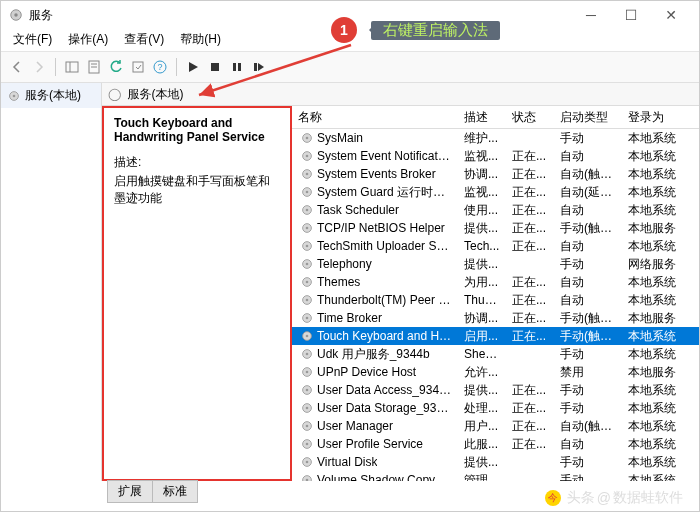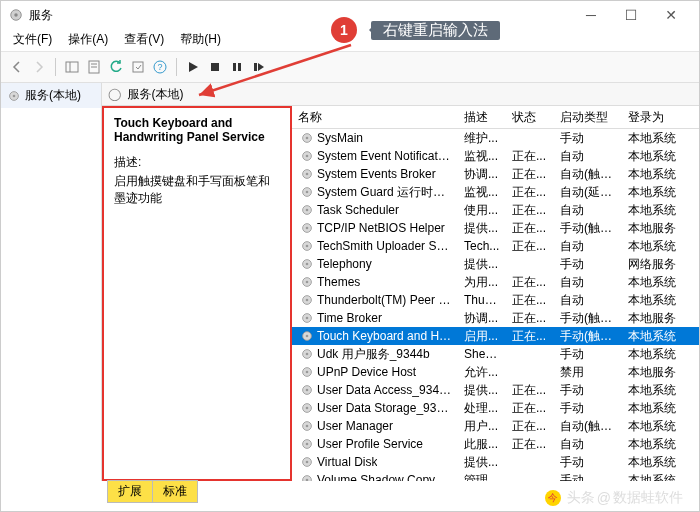--- a/index.html
+++ b/index.html
@@ -29,25 +29,25 @@
 .table-wrap{flex:1;display:flex;flex-direction:column;overflow:hidden}
 .thead,.trow{display:flex;align-items:center}
 .thead{height:22px;border-bottom:1px solid #ddd;background:#fff}
 .th,.td{padding:2px 6px;overflow:hidden;white-space:nowrap;text-overflow:ellipsis;box-sizing:border-box}
 .c0{width:166px}.c1{width:48px}.c2{width:48px}.c3{width:68px}.c4{width:60px}
 .tbody{flex:1;overflow-y:auto;overflow-x:hidden}
 .trow{height:18px}
 .trow.sel{background:#0078d7;color:#fff}
 .trow .gear{margin:0 3px 0 2px;flex-shrink:0}
 .tabs{position:absolute;bottom:8px;left:106px;display:flex;font-size:12px}
-.tab{padding:2px 10px;border:1px solid #bbb;background:#fde047}
+.tab{padding:2px 10px;border:1px solid #bbb;background:#e5e5e5}
 .tab+.tab{border-left:none}
 .callout{position:absolute;top:16px;left:330px;display:flex;align-items:center;z-index:10}
 .badge{width:26px;height:26px;border-radius:50%;background:#e03e36;color:#fff;display:flex;align-items:center;justify-content:center;font-size:14px;font-weight:bold}
-.bubble{position:relative;margin-left:14px;background:#5e6a78;color:#ffffff;padding:0 12px;font-size:15px;border-radius:2px}
+.bubble{position:relative;margin-left:14px;background:#5e6a78;color:#bef264;padding:0 12px;font-size:15px;border-radius:2px}
 .bubble:before{content:"";position:absolute;left:-8px;top:50%;margin-top:-6px;border:6px solid transparent;border-right-color:#5e6a78}
 .arrow{position:absolute;top:40px;left:190px;z-index:9;pointer-events:none}
 .watermark{position:absolute;right:16px;bottom:4px;display:flex;align-items:center;color:#ddd;font-size:14px;z-index:5}
 .watermark .logo{width:16px;height:16px;border-radius:50%;background:#ffd400;margin-right:6px;display:flex;align-items:center;justify-content:center;color:#e03e36;font-size:10px}
 </style>
 </head>
 <body>
 
 <div class="window">
 

